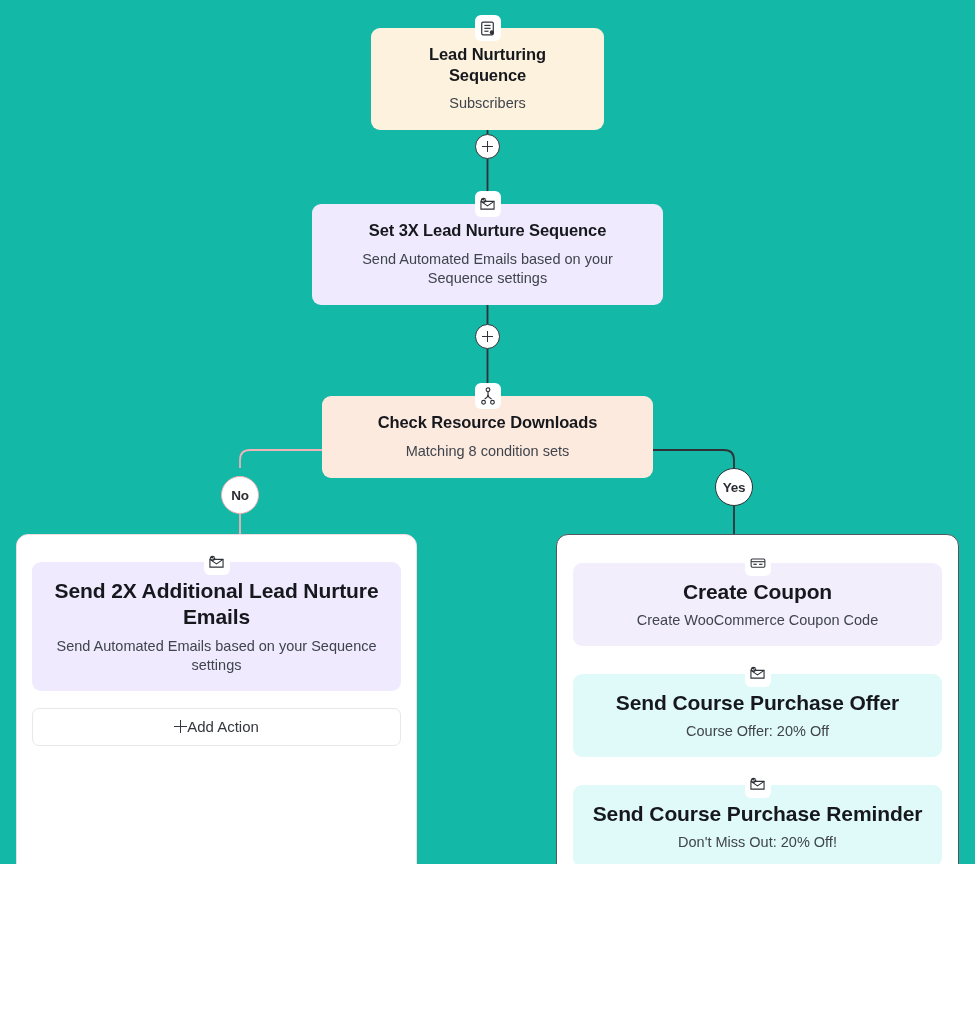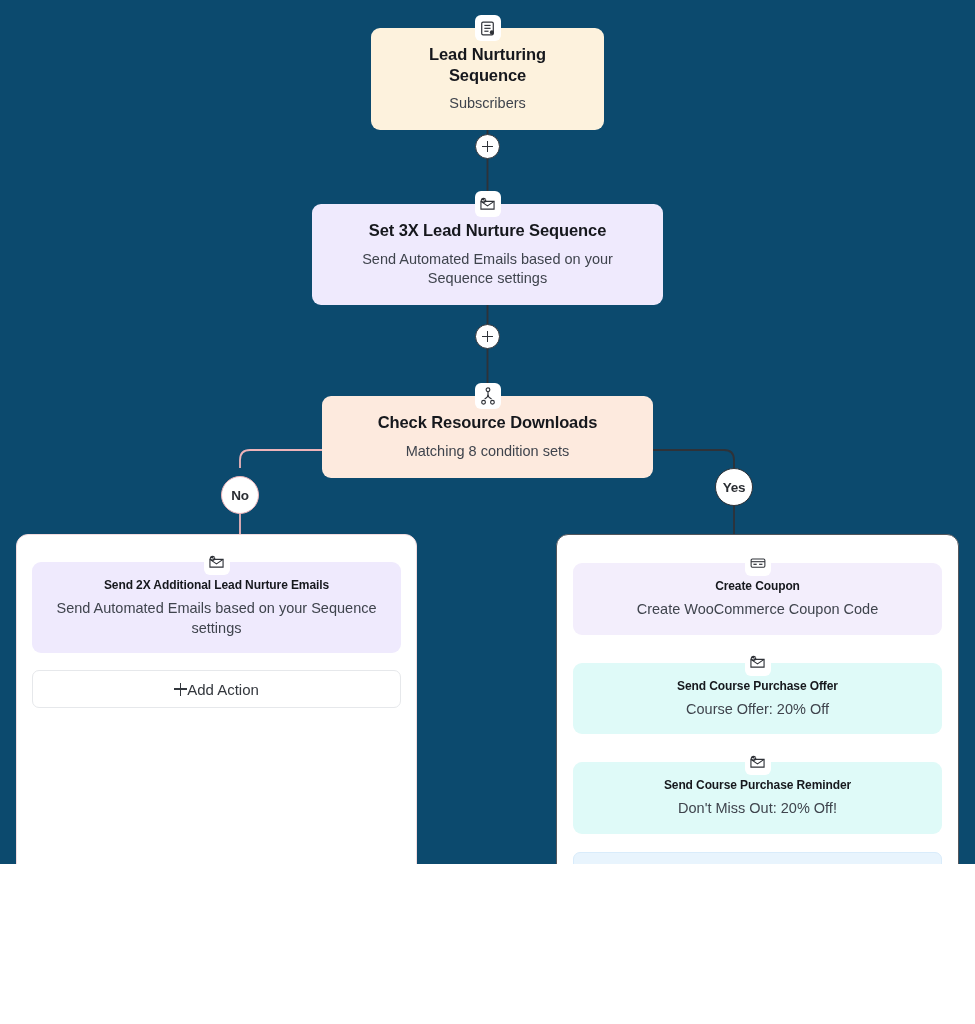--- a/index.html
+++ b/index.html
@@ -9,21 +9,21 @@
   }
   body {
     font-family: "Liberation Sans", sans-serif;
     -webkit-font-smoothing: antialiased;
   }
   #canvas {
     position: relative;
     width: 975px;
     height: 864px;
     overflow: hidden;
-    background: #0c4a6e;
+    background: #14b8a6;
   }
   #wires {
     position: absolute;
     left: 0; top: 0;
     width: 975px;
     height: 1024px;
     pointer-events: none;
   }
 
   
@@ -122,21 +122,21 @@
 
   .step {
     position: relative;
     box-sizing: border-box;
     border-radius: 9px;
     text-align: center;
     padding: 16px 14px 15px;
     margin: 0 auto;
   }
   .step .title {
-    font-size: 12px;
+    font-size: 21px;
     font-weight: bold;
     color: #16181d;
     letter-spacing: -0.1px;
     line-height: 1.25;
   }
   .step .subtitle {
     font-size: 14.5px;
     color: #3f444d;
     margin-top: 6px;
     line-height: 1.35;

